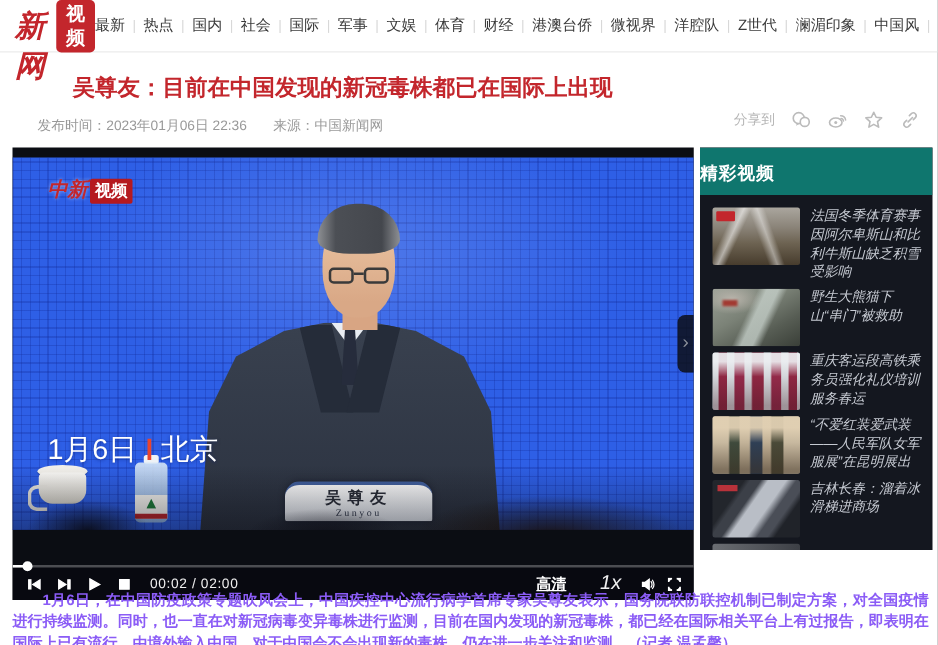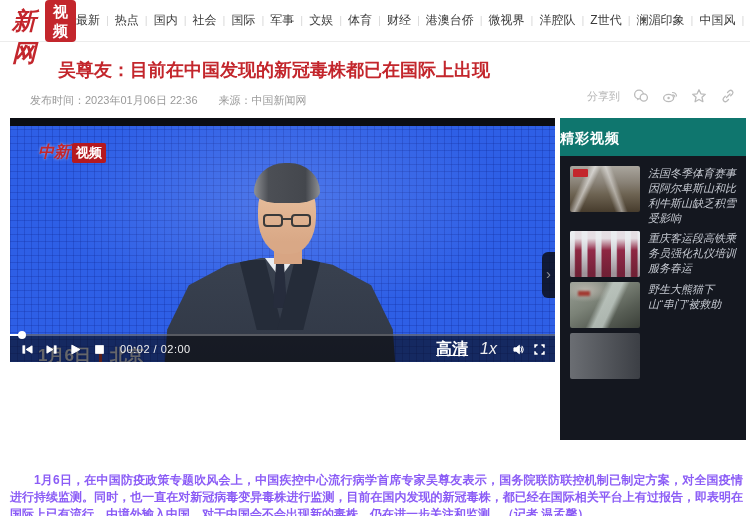--- a/index.html
+++ b/index.html
@@ -16,26 +16,26 @@
   .logo-badge { background:#c3262c; color:#fff; font-size:15px; font-weight:bold;
     padding:2px 8px; border-radius:4px; margin-left:8px; font-style:normal; line-height:19px; }
   .nav { margin-left:auto; margin-right:8px; display:flex; list-style:none; font-size:12px; color:#3a3a3a; white-space:nowrap; }
   .nav li { cursor:pointer; }
   .nav li + li::before { content:"|"; color:#d8d8d8; margin:0 6px; font-size:11px; }
 
   
   .article-title { position:absolute; left:10px; top:58px; font-size:18px; font-weight:bold; color:#c3262c;margin-left:48px; }
   .meta-row { position:absolute; left:10px; top:93px; font-size:11px; color:#999;margin-left:20px; }
   .meta-row span + span { margin-left:18px; }
-  .share-row { position:absolute; right:14px; top:88px; display:flex; align-items:flex-end; color:#b5b5b5; font-size:11px; }
+  .share-row { position:absolute; right:14px; top:88px; display:flex; align-items:flex-start; color:#b5b5b5; font-size:11px; }
   .share-row .sicon { margin-left:13px; cursor:pointer; display:inline-flex; }
   .share-row svg { width:16px; height:16px; }
 
   
-  .player { position:absolute; left:10px; top:118px; width:545px; height:244px; background:#0b0d13; overflow:hidden; }
+  .player { position:absolute; left:10px; top:118px; width:545px; height:362px; background:#0b0d13; overflow:hidden; }
   .video { position:absolute; left:0; top:8px; width:545px; height:298px; overflow:hidden;
     background-color:#2e5fe6;
     background-image:
       radial-gradient(320px 160px at 50% 26%, rgba(255,255,255,.16), rgba(255,255,255,0) 70%),
       repeating-linear-gradient(0deg, rgba(16,40,150,.28) 0 1px, rgba(0,0,0,0) 1px 7px),
       repeating-linear-gradient(90deg, rgba(16,40,150,.28) 0 1px, rgba(0,0,0,0) 1px 7px); }
   .wm { position:absolute; left:28px; top:16px; display:flex; align-items:center; }
   .wm-text { color:#c3262c; font-weight:bold; font-style:italic; font-size:16px;
     font-family:"DejaVu Serif","Liberation Serif",serif; text-shadow:0 0 3px rgba(255,255,255,.55); }
   .wm-badge { background:#b5191f; color:#fff; font-size:13px; font-weight:bold; padding:1px 4px;
@@ -73,21 +73,21 @@
   .bottle { position:absolute; left:96px; top:238px; width:30px; height:56px; }
   .bottle-cap { width:12px; height:7px; background:#eef2f6; margin:0 auto; border-radius:2px; }
   .bottle-body { position:relative; width:26px; height:48px; margin:-1px auto 0; border-radius:4px; overflow:hidden;
     background:linear-gradient(180deg,rgba(214,230,246,.9),rgba(158,194,230,.85)); }
   .bottle-label { position:absolute; left:0; right:0; bottom:3px; height:19px; background:#f5f4f1; border-bottom:4px solid #b9252b; }
   .bottle-label::after { content:""; position:absolute; left:50%; top:3px; width:8px; height:8px; margin-left:-4px;
     background:#1d7a3a; clip-path:polygon(50% 0,100% 100%,0 100%); }
 
   .date-overlay { position:absolute; left:28px; top:218px; display:flex; align-items:center;
     text-shadow:0 1px 3px rgba(10,30,110,.55); }
-  .date-text, .loc-text { color:#fff; font-size:17px; font-weight:bold; }
+  .date-text, .loc-text { color:#fff; font-size:23px; font-weight:normal; }
   .date-bar { width:3px; height:17px; background:#e8442e; margin:0 8px; }
 
   .nameplate { position:absolute; left:218px; top:259px; width:118px; height:32px; text-align:center;
     background:linear-gradient(#ffffff,#e6ebf3); border-radius:12px 12px 2px 2px; border-top:3px solid #41609f;
     box-shadow:0 0 6px rgba(0,0,20,.35); }
   .np-cn { font-size:13px; font-weight:bold; color:#2b2f3a; letter-spacing:5px; line-height:17px; margin-top:1px; }
   .np-en { font-size:8px; color:#3a4254; letter-spacing:2px; font-family:"Liberation Serif","DejaVu Serif",serif; }
 
   .fg-blur { position:absolute; left:0; bottom:0; width:100%; height:52px; pointer-events:none;
     background:
@@ -103,21 +103,21 @@
   
   .controls { position:absolute; left:0; bottom:0; width:100%; height:28px; background:rgba(6,8,14,.62); }
   .progress { position:absolute; left:0; top:0; width:100%; height:2px; background:rgba(255,255,255,.28); cursor:pointer; }
   .progress-fill { position:absolute; left:0; top:0; width:12px; height:2px; background:#fff; }
   .progress-dot { position:absolute; left:8px; top:-3px; width:8px; height:8px; border-radius:50%; background:#fff; }
   .ctrl-row { display:flex; align-items:center; height:26px; margin-top:2px; padding:0 8px 0 12px;border-radius:11px; }
   .cicon { display:inline-flex; cursor:pointer; margin-right:13px; }
   .cicon svg { width:11px; height:11px; fill:#fff; stroke:#fff; }
   .time { color:#f0f0f0; font-size:11px; letter-spacing:.5px; margin-left:2px; }
   .ctrl-right { margin-left:auto; display:flex; align-items:center; }
-  .quality { color:#fff; font-size:16px; font-weight:bold; margin-right:12px; cursor:pointer;text-decoration:underline; }
+  .quality { color:#fff; font-size:12px; font-weight:bold; margin-right:27px; cursor:pointer;text-decoration:underline; }
   .speed { color:#f0f0f0; font-size:16px; margin-right:16px; cursor:pointer;font-style:italic; }
   .ctrl-right .cicon { margin-right:10px; }
   .ctrl-right .cicon:last-child { margin-right:2px; }
 
   
   .sidebar { position:absolute; left:560px; top:118px; width:186px; height:322px; background:#14171f; overflow:hidden; }
   .sidebar-title { height:38px; line-height:40px; background:#0f766e;
     color:#fff; font-size:14px; font-weight:bold; letter-spacing:1px; }
   .video-list { padding:10px 8px 0 10px;font-style:italic; }
   .v-item { display:flex; margin-bottom:5px; cursor:pointer; }
@@ -313,30 +313,38 @@
 
   <aside class="sidebar">
     <div class="sidebar-title">精彩视频</div>
     <div class="video-list">
 
         <div class="v-item idx-0">
           <div class="thumb"></div>
           <div class="v-title">法国冬季体育赛事因阿尔卑斯山和比利牛斯山缺乏积雪受影响</div>
         </div>
 
+        <div class="v-item idx-1">
+          <div class="thumb"></div>
+          <div class="v-title">野生大熊猫下山“串门”被救助</div>
+        </div>
+
         <div class="v-item idx-2">
           <div class="thumb"></div>
           <div class="v-title">重庆客运段高铁乘务员强化礼仪培训服务春运</div>
         </div>
 
-        <div class="v-item idx-1">
-          <div class="thumb"></div>
-          <div class="v-title">野生大熊猫下山“串门”被救助</div>
-        </div>
-
-
+        <div class="v-item idx-3">
+          <div class="thumb"></div>
+          <div class="v-title">“不爱红装爱武装——人民军队女军服展”在昆明展出</div>
+        </div>
+
+        <div class="v-item idx-4">
+          <div class="thumb"></div>
+          <div class="v-title">吉林长春：溜着冰滑梯进商场</div>
+        </div>
       </div>
     <div class="partial-thumb"></div>
   </aside>
 
   <p class="article-body">1月6日，在中国防疫政策专题吹风会上，中国疾控中心流行病学首席专家吴尊友表示，国务院联防联控机制已制定方案，对全国疫情进行持续监测。同时，也一直在对新冠病毒变异毒株进行监测，目前在国内发现的新冠毒株，都已经在国际相关平台上有过报告，即表明在国际上已有流行，由境外输入中国。对于中国会不会出现新的毒株，仍在进一步关注和监测。（记者 温孟馨）</p>
 
 </div>
 
 </body></html>

